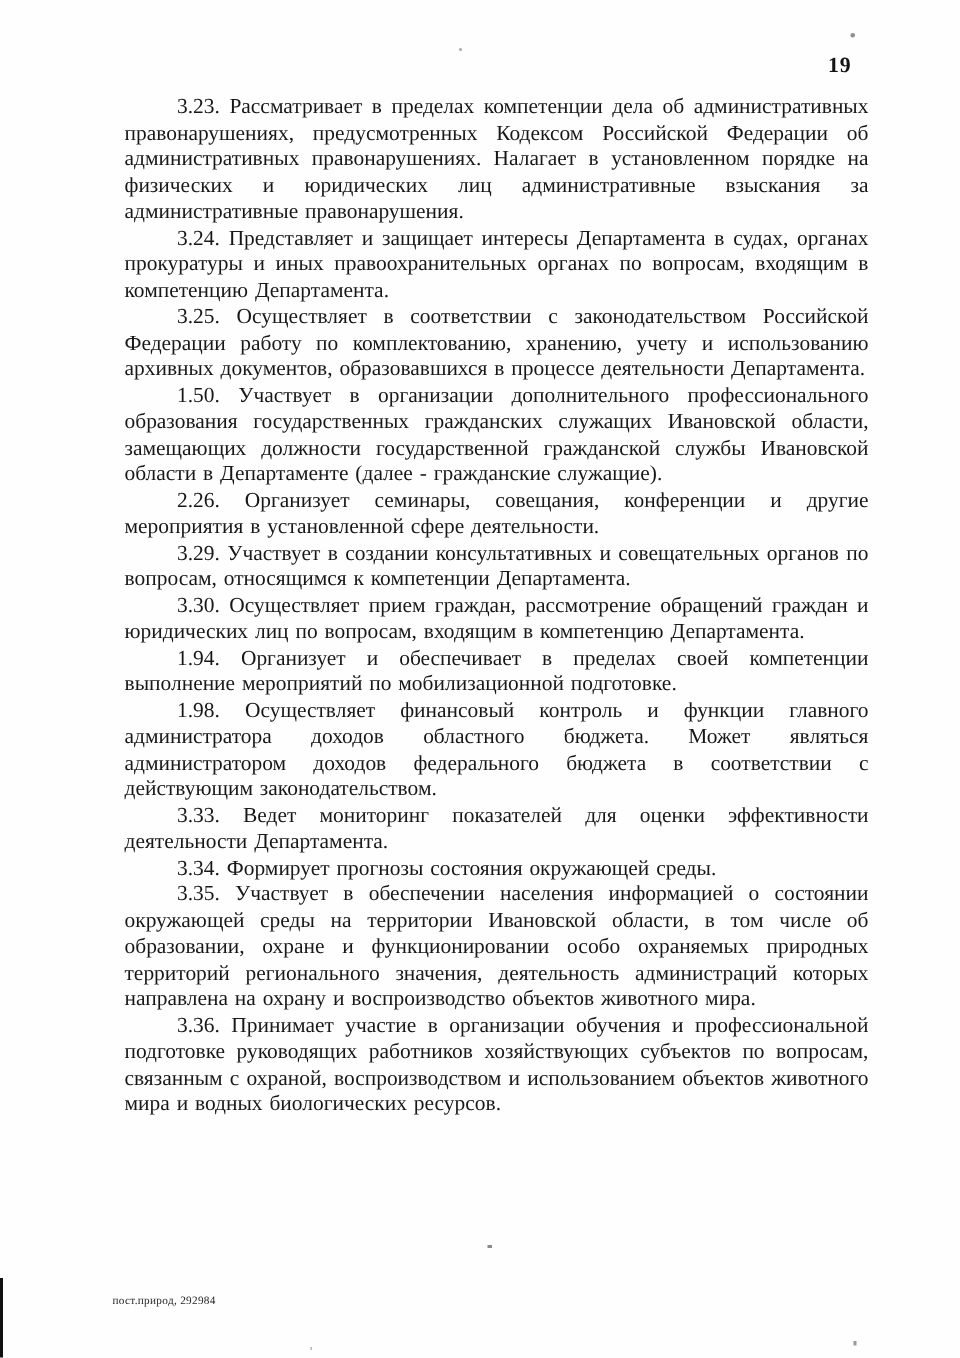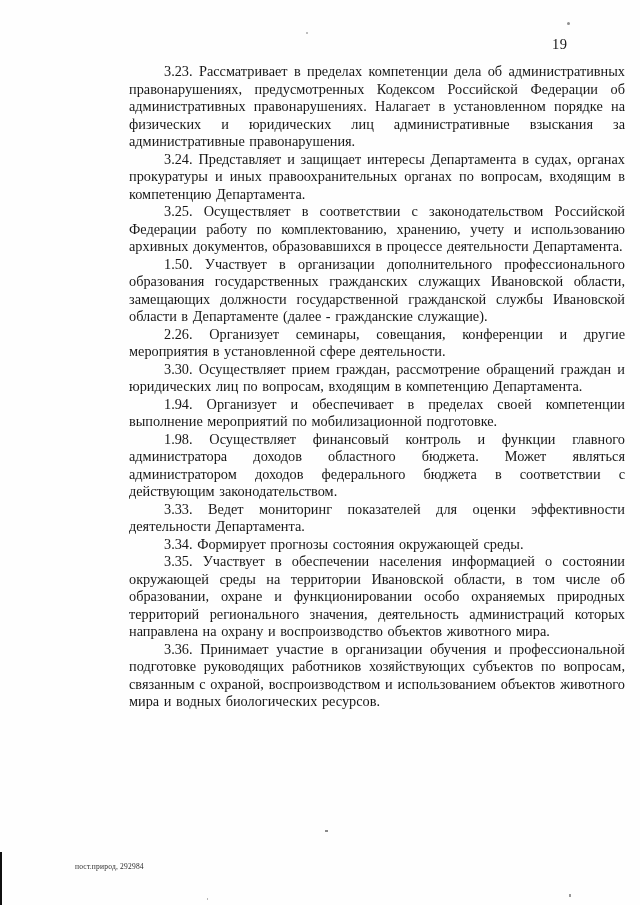--- a/index.html
+++ b/index.html
@@ -14,33 +14,32 @@
   .page {
     position: absolute;
     inset: 0;
     background: #fefefe;
   }
   .page-number {
     position: absolute;
     top: 36px;
     left: 552px;
     font-size: 14.5px;
-    font-weight: normal;
+    font-weight: bold;
     letter-spacing: 0.5px;
     color: #141414;
   }
   .doc-body {
     position: absolute;
     top: 63px;
     left: 83px;
     width: 496px;
     font-size: 14.3px;
     line-height: 17.5px;
     color: #171717;
-    margin-left: 46px;
   }
   .doc-body p {
     text-align: justify;
     text-indent: 35px;
     margin: 0;
     word-spacing: 1px;
   }
   .footer-note {
     position: absolute;
     top: 862px;
@@ -65,20 +64,21 @@
 <div class="page">
 
   <div class="page-number">19</div>
 
   <div class="doc-body">
     <p>3.23. Рассматривает в пределах компетенции дела об административных правонарушениях, предусмотренных Кодексом Российской Федерации об административных правонарушениях. Налагает в установленном порядке на физических и юридических лиц административные взыскания за административные правонарушения.</p>
     <p>3.24. Представляет и защищает интересы Департамента в судах, органах прокуратуры и иных правоохранительных органах по вопросам, входящим в компетенцию Департамента.</p>
     <p>3.25. Осуществляет в соответствии с законодательством Российской Федерации работу по комплектованию, хранению, учету и использованию архивных документов, образовавшихся в процессе деятельности Департамента.</p>
     <p>1.50. Участвует в организации дополнительного профессионального образования государственных гражданских служащих Ивановской области, замещающих должности государственной гражданской службы Ивановской области в Департаменте (далее - гражданские служащие).</p>
     <p>2.26. Организует семинары, совещания, конференции и другие мероприятия в установленной сфере деятельности.</p>
+    <p>3.29. Участвует в создании консультативных и совещательных органов по вопросам, относящимся к компетенции Департамента.</p>
     <p>3.30. Осуществляет прием граждан, рассмотрение обращений граждан и юридических лиц по вопросам, входящим в компетенцию Департамента.</p>
     <p>1.94. Организует и обеспечивает в пределах своей компетенции выполнение мероприятий по мобилизационной подготовке.</p>
     <p>1.98. Осуществляет финансовый контроль и функции главного администратора доходов областного бюджета. Может являться администратором доходов федерального бюджета в соответствии с действующим законодательством.</p>
     <p>3.33. Ведет мониторинг показателей для оценки эффективности деятельности Департамента.</p>
     <p>3.34. Формирует прогнозы состояния окружающей среды.</p>
     <p>3.35. Участвует в обеспечении населения информацией о состоянии окружающей среды на территории Ивановской области, в том числе об образовании, охране и функционировании особо охраняемых природных территорий регионального значения, деятельность администраций которых направлена на охрану и воспроизводство объектов животного мира.</p>
     <p>3.36. Принимает участие в организации обучения и профессиональной подготовке руководящих работников хозяйствующих субъектов по вопросам, связанным с охраной, воспроизводством и использованием объектов животного мира и водных биологических ресурсов.</p>
   </div>
 
   <div class="footer-note">пост.природ, 292984</div>

